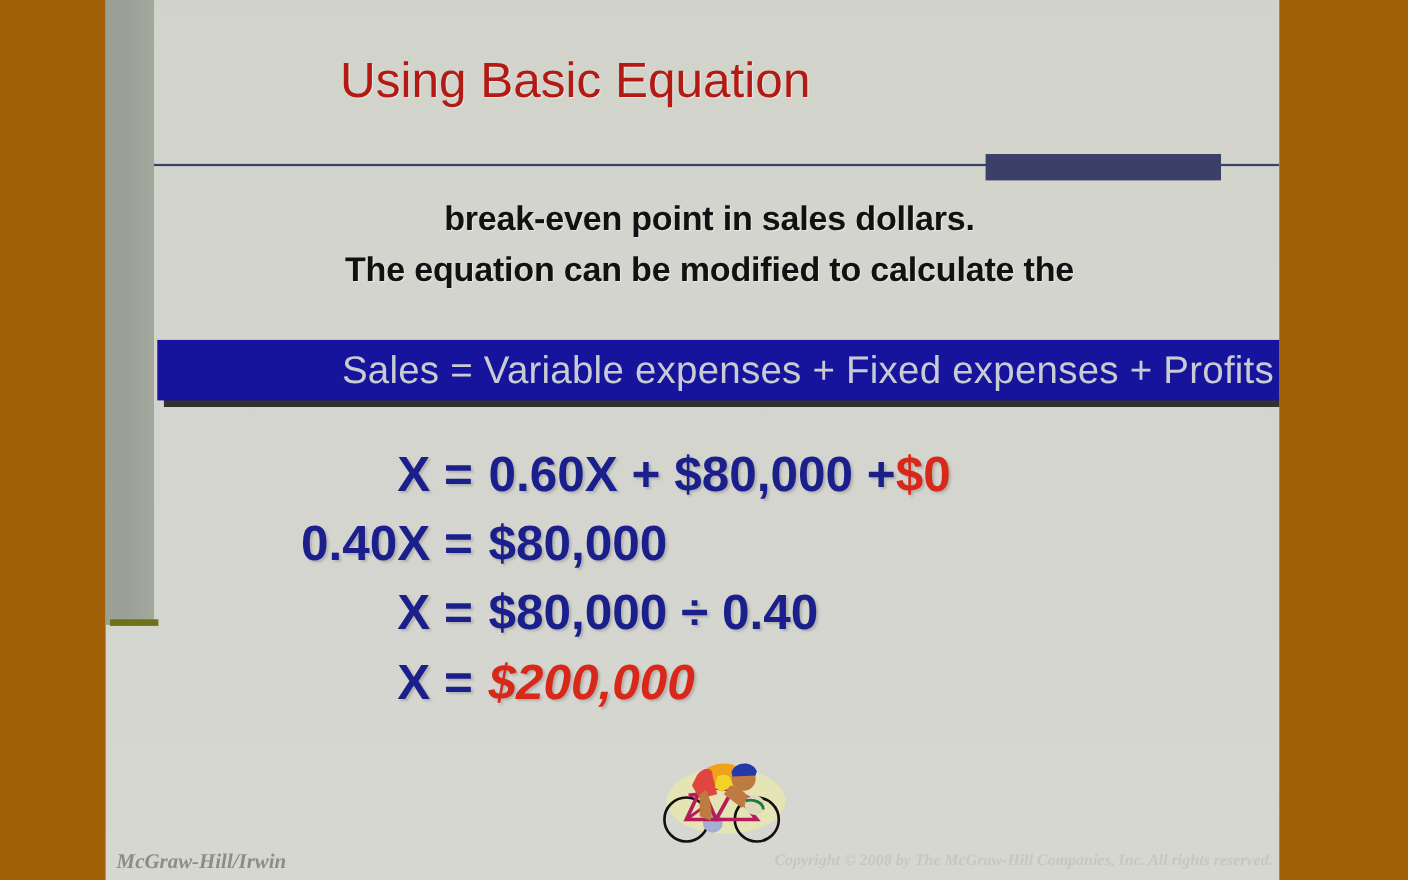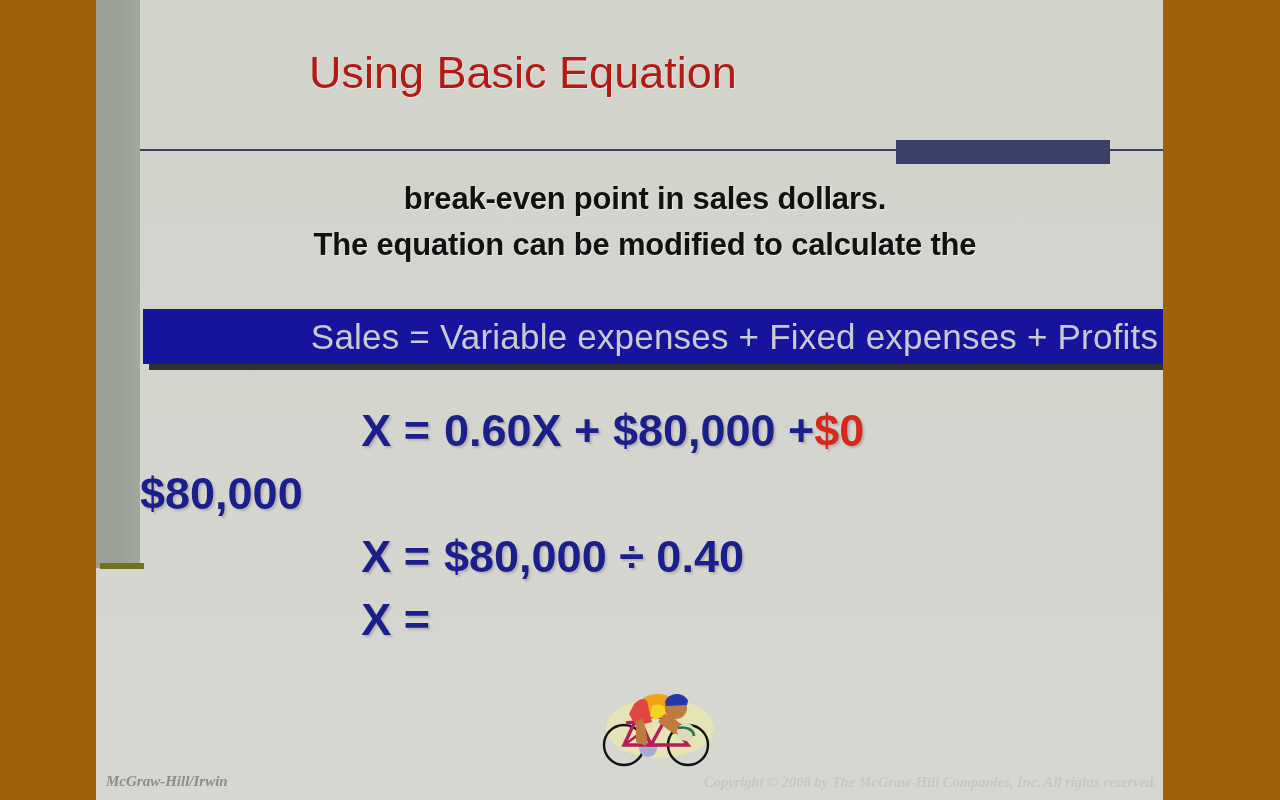--- a/index.html
+++ b/index.html
@@ -158,21 +158,21 @@
     width: 130px;
     height: 80px;
   }
 
   
   #footer-left {
     position: absolute;
     left: 10px;
     top: 773px;
     font-family: "Liberation Serif", serif;
-    font-size: 15px;
+    font-size: 19px;
     font-weight: bold;
     font-style: italic;
     color: #8b8d86;
     white-space: nowrap;
   }
   #footer-right {
     position: absolute;
     left: 608px;
     top: 774px;
     font-family: "Liberation Serif", serif;
@@ -209,30 +209,32 @@
 
     <div id="calc">
 
       <div class="calc-row">
         <span class="calc-lhs">X =</span>
         <span class="calc-rhs">0.60X  +  $80,000  +  </span>
         <span class="red">$0</span>
       </div>
 
       <div class="calc-row">
+        <span class="calc-lhs">0.40X =</span>
         <span class="calc-rhs">$80,000</span>
       </div>
 
       <div class="calc-row">
         <span class="calc-lhs">X =</span>
         <span class="calc-rhs">$80,000 ÷ 0.40</span>
       </div>
 
       <div class="calc-row">
         <span class="calc-lhs">X =</span>
+        <span class="red-italic">$200,000</span>
       </div>
 
     </div>
 
     <div id="clipart">
       <svg viewBox="0 0 130 80" width="130" height="80" xmlns="http://www.w3.org/2000/svg">
         <ellipse cx="64" cy="40" rx="54" ry="30" fill="#e4e4b4"></ellipse>
         <ellipse cx="28" cy="57" rx="20" ry="20" fill="none" stroke="#111111" stroke-width="2.4"></ellipse>
         <ellipse cx="92" cy="57" rx="20" ry="20" fill="none" stroke="#111111" stroke-width="2.4"></ellipse>
         <ellipse cx="52" cy="60" rx="9" ry="9" fill="#a4aed2"></ellipse>

